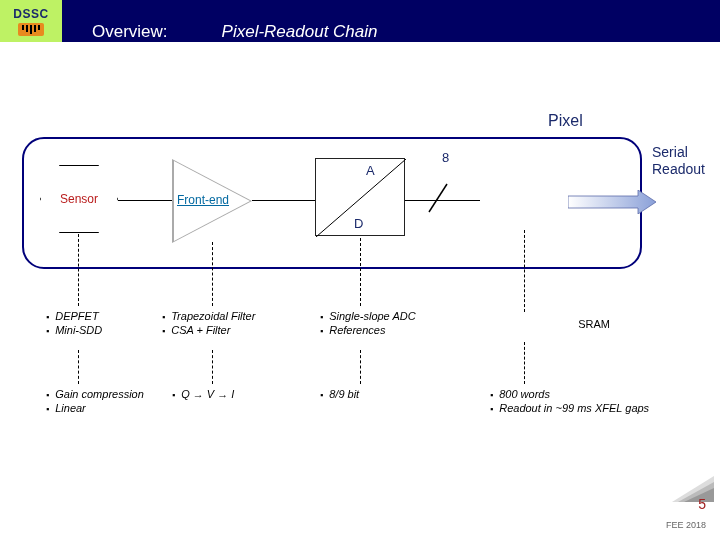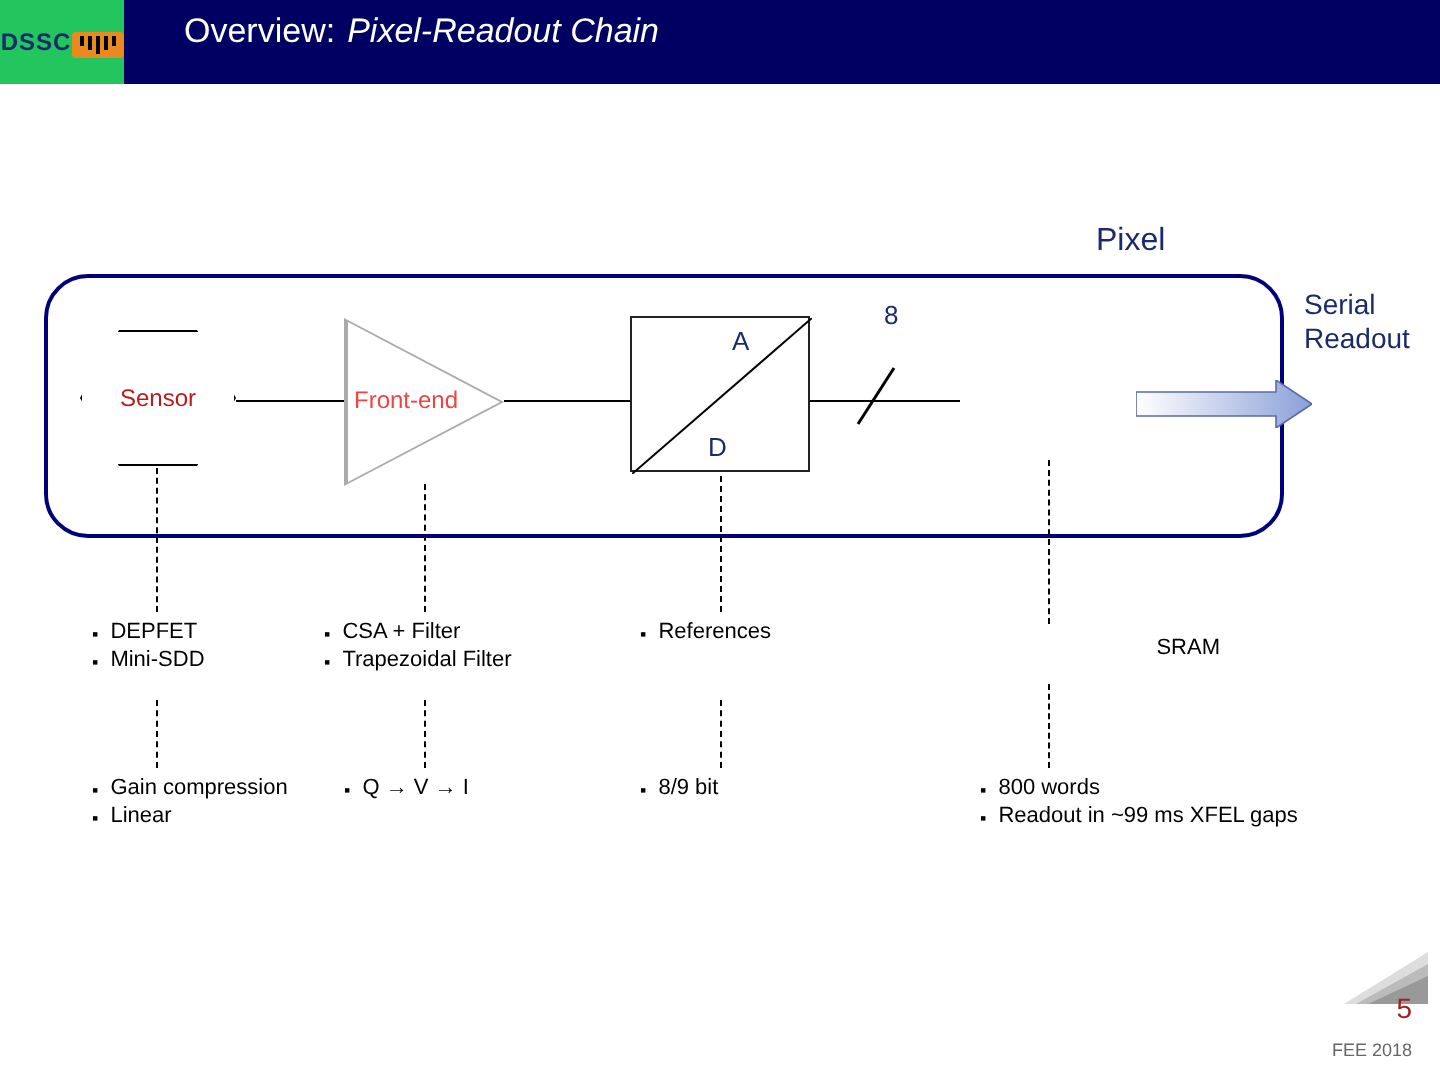--- a/index.html
+++ b/index.html
@@ -1,39 +1,39 @@
 <!DOCTYPE html>
 <html><head>
 <meta charset="utf-8">
 <style>
   * { box-sizing: border-box; margin: 0; padding: 0; }
   html, body { width: 720px; height: 540px; font-family: Verdana, Geneva, sans-serif; background: #fff; overflow: hidden; }
   .header { background: #000063; height: 42px; display: flex; align-items: stretch; }
-  .logo-box { width: 62px; height: 42px; background: #22c55e; display: flex; flex-direction: row; align-items: center; justify-content: center; }
+  .logo-box { width: 62px; height: 42px; background: #bef264; display: flex; flex-direction: column; align-items: center; justify-content: center; }
   .logo-text { font-size: 12px; font-weight: bold; letter-spacing: 0.5px; color: #1b2a6b; }
   .logo-bars { display: flex; gap: 2px; margin-top: 2px; background: #e88a1f; padding: 2px 4px; border-radius: 2px; }
   .bar { width: 2px; height: 8px; background: #000; display: inline-block; }
   .bar:nth-child(1){height:5px} .bar:nth-child(2){height:7px}.bar:nth-child(3){height:9px}.bar:nth-child(4){height:7px}.bar:nth-child(5){height:5px}
-  .title { color: #fff; font-size: 17px; font-style: italic; display: flex; align-items: flex-start; padding: 6px 0 0 30px; }
+  .title { color: #fff; font-size: 17px; font-style: italic; display: flex; align-items: flex-end; padding: 6px 0 0 30px; gap: 48px; }
   .title .pre { font-style: normal; margin-right: 6px; }
   .stage { position: relative; width: 720px; height: 498px; border-radius: 17px; }
 
   .pixel-box { position: absolute; top: 95px; left: 22px; width: 620px; height: 132px; border: 2px solid #00007a; border-radius: 22px; }
   .pixel-label { position: absolute; top: 70px; left: 548px; font-size: 16px; color: #1b2a6b; }
 
   
   .sensor-wrap { position: absolute; top: 123px; left: 40px; display:flex; align-items:center; }
   .hex { width: 78px; height: 68px; background:#fff; border:1px solid #000; clip-path: polygon(25% 0, 75% 0, 100% 50%, 75% 100%, 25% 100%, 0 50%); display:flex; align-items:center; justify-content:center; position:relative; }
   .hex-inner { font-size: 12px; color:#b91c1c; }
 
   
   .fe-wrap { position:absolute; top:117px; left:172px; }
   .triangle { width:0;height:0;border-top:42px solid transparent;border-bottom:42px solid transparent;border-left:80px solid #aaa; position:relative; }
   .triangle::before{content:"";position:absolute;top:-40px;left:-78px;width:0;height:0;border-top:40px solid transparent;border-bottom:40px solid transparent;border-left:76px solid #fff;}
-  .fe-label { position:absolute; top:151px; left:177px; font-size:12px; color:#ef4444; }
+  .fe-label { position:absolute; top:151px; left:177px; font-size:12px; color:#0369a1;text-decoration:underline; }
 
   
   .adc { position:absolute; top:116px; left:315px; width:90px; height:78px; background:#fff; border:1px solid #222; }
   .adc svg { position:absolute; top:0; left:0; }
   .adc .a { position:absolute; top:4px; left:50px; font-size:13px; color:#1b2a6b; }
   .adc .d { position:absolute; bottom:4px; left:38px; font-size:13px; color:#1b2a6b; }
 
   
   .bus { position:absolute; top:136px; left:423px; }
   .bus-line { stroke:#000; stroke-width:1.5; }
@@ -47,21 +47,21 @@
   .sr-label { position:absolute; top:102px; left:652px; font-size:14px; color:#1b2a6b; line-height:1.2; text-align:left; }
 
   
   .wire { position:absolute; height:1px; background:#000; }
 
   
   .vline { position:absolute; width:0; border-left:1.5px dashed #000; }
 
   
   .col { position:absolute; width:150px; font-size:11px; color:#000; }
-  .col ul { list-style:none; }
+  .col ul { list-style:none;font-style:italic; }
   .col li { display:flex; align-items:flex-start; margin-bottom:2px; }
   .col li::before { content:"▪"; font-size:9px; margin-right:6px; margin-top:2px; }
   .center-note { text-align:right; width:100%; display:block; }
 
   .footer-num { position:absolute; right:14px; bottom:28px; font-size:14px; color:#a02020; }
   .footer-tag { position:absolute; right:14px; bottom:10px; font-size:9px; color:#666; }
   .footer-deco { position:absolute; right:6px; bottom:38px; width:42px; height:26px; }
 </style>
 </head>
 <body>
@@ -138,26 +138,27 @@
   <div class="vline" style="top:300px;left:524px;height:42px"></div>
 
   <div class="col" style="top:268px;left:46px;width:110px">
     <ul>
       <li>DEPFET</li>
       <li>Mini-SDD</li>
     </ul>
   </div>
   <div class="col" style="top:268px;left:162px;width:140px">
     <ul>
+      <li>Trapezoidal Filter</li>
       <li>CSA + Filter</li>
-      <li>Trapezoidal Filter</li>
     </ul>
   </div>
   <div class="col" style="top:268px;left:320px;width:150px">
     <ul>
+      <li>Single-slope ADC</li>
       <li>References</li>
     </ul>
   </div>
   <div class="col" style="top:276px;left:490px;width:120px;text-align:center">
     <span class="center-note">SRAM</span>
   </div>
 
   <div class="col" style="top:346px;left:46px;width:120px">
     <ul>
       <li>Gain compression</li>

